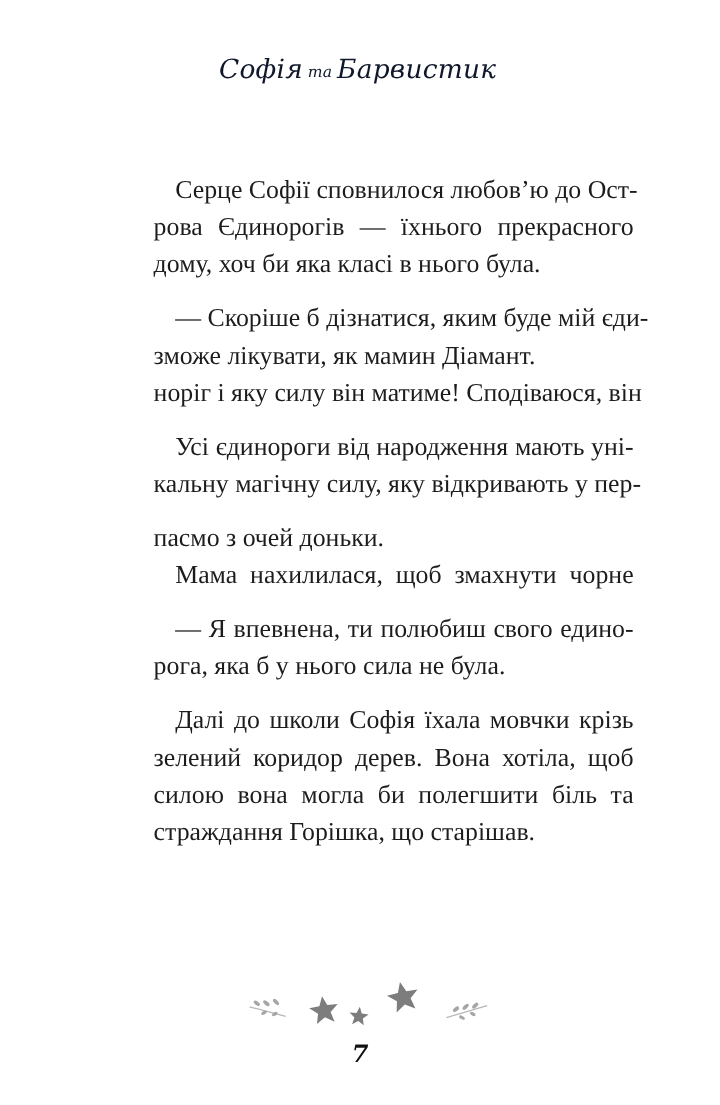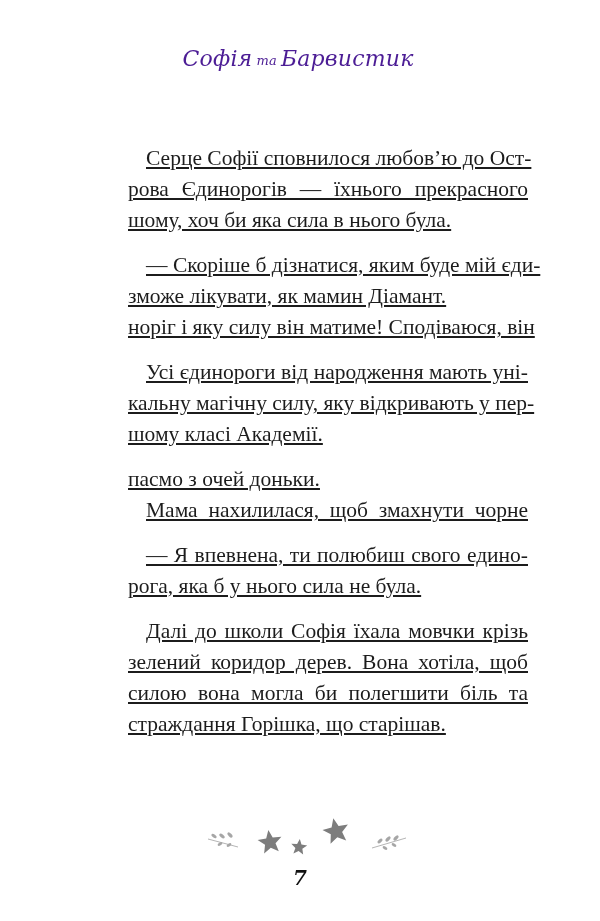--- a/index.html
+++ b/index.html
@@ -18,21 +18,21 @@
     .running-head {
       position: absolute;
       top: 46px;
       left: 0;
       width: 596px;
       text-align: center;
       font-family: "DejaVu Serif", serif;
       font-style: italic;
       font-size: 22px;
       letter-spacing: 0.2px;
-      color: #4c1d95;
+      color: #0f172a;
       white-space: nowrap;
     }
     .running-head .small {
       font-size: 13px;
       margin: 0 4px;
       vertical-align: 1px;
     }
     .text-block {
       position: absolute;
       top: 143px;
@@ -40,21 +40,20 @@
       width: 418px;
       font-size: 21.5px;
       line-height: 31px;
       text-align: justify;
       color: #1c1c1c;
     }
     .para {
       margin: 0 0 14px 0;
       text-indent: 18px;
       hyphens: manual;
-      text-decoration: underline;
     }
     .line {
       display: block;
       text-align: justify;
       text-align-last: justify;
       white-space: nowrap;
       height: 31px;
     }
     .line.last {
       text-align-last: left;
@@ -86,31 +85,30 @@
 <body>
 
 <div class="running-head">
   <span>Софія</span><span class="small">та</span><span>Барвистик</span>
 </div>
 
 <div class="text-block">
   <div class="para">
     <span class="line first">Серце Софії сповнилося любов’ю до Ост-</span>
     <span class="line">рова Єдинорогів — їхнього прекрасного</span>
-    <span class="line last">шому, хоч би яка сила в нього була.</span>
+    <span class="line last">дому, хоч би яка класі в нього була.</span>
   </div>
   <div class="para">
     <span class="line first">— Скоріше б дізнатися, яким буде мій єди-</span>
     <span class="line last">зможе лікувати, як мамин Діамант.</span>
     <span class="line">ноpіг і яку силу він матиме! Сподіваюся, він</span>
   </div>
   <div class="para">
     <span class="line first">Усі єдинороги від народження мають уні-</span>
     <span class="line">кальну магічну силу, яку відкривають у пер-</span>
-    <span class="line last">шому класі Академії.</span>
   </div>
   <div class="para">
     <span class="line last">пасмо з очей доньки.</span>
     <span class="line first">Мама нахилилася, щоб змахнути чорне</span>
   </div>
   <div class="para">
     <span class="line first">— Я впевнена, ти полюбиш свого едино-</span>
     <span class="line last">рога, яка б у нього сила не була.</span>
   </div>
   <div class="para">

